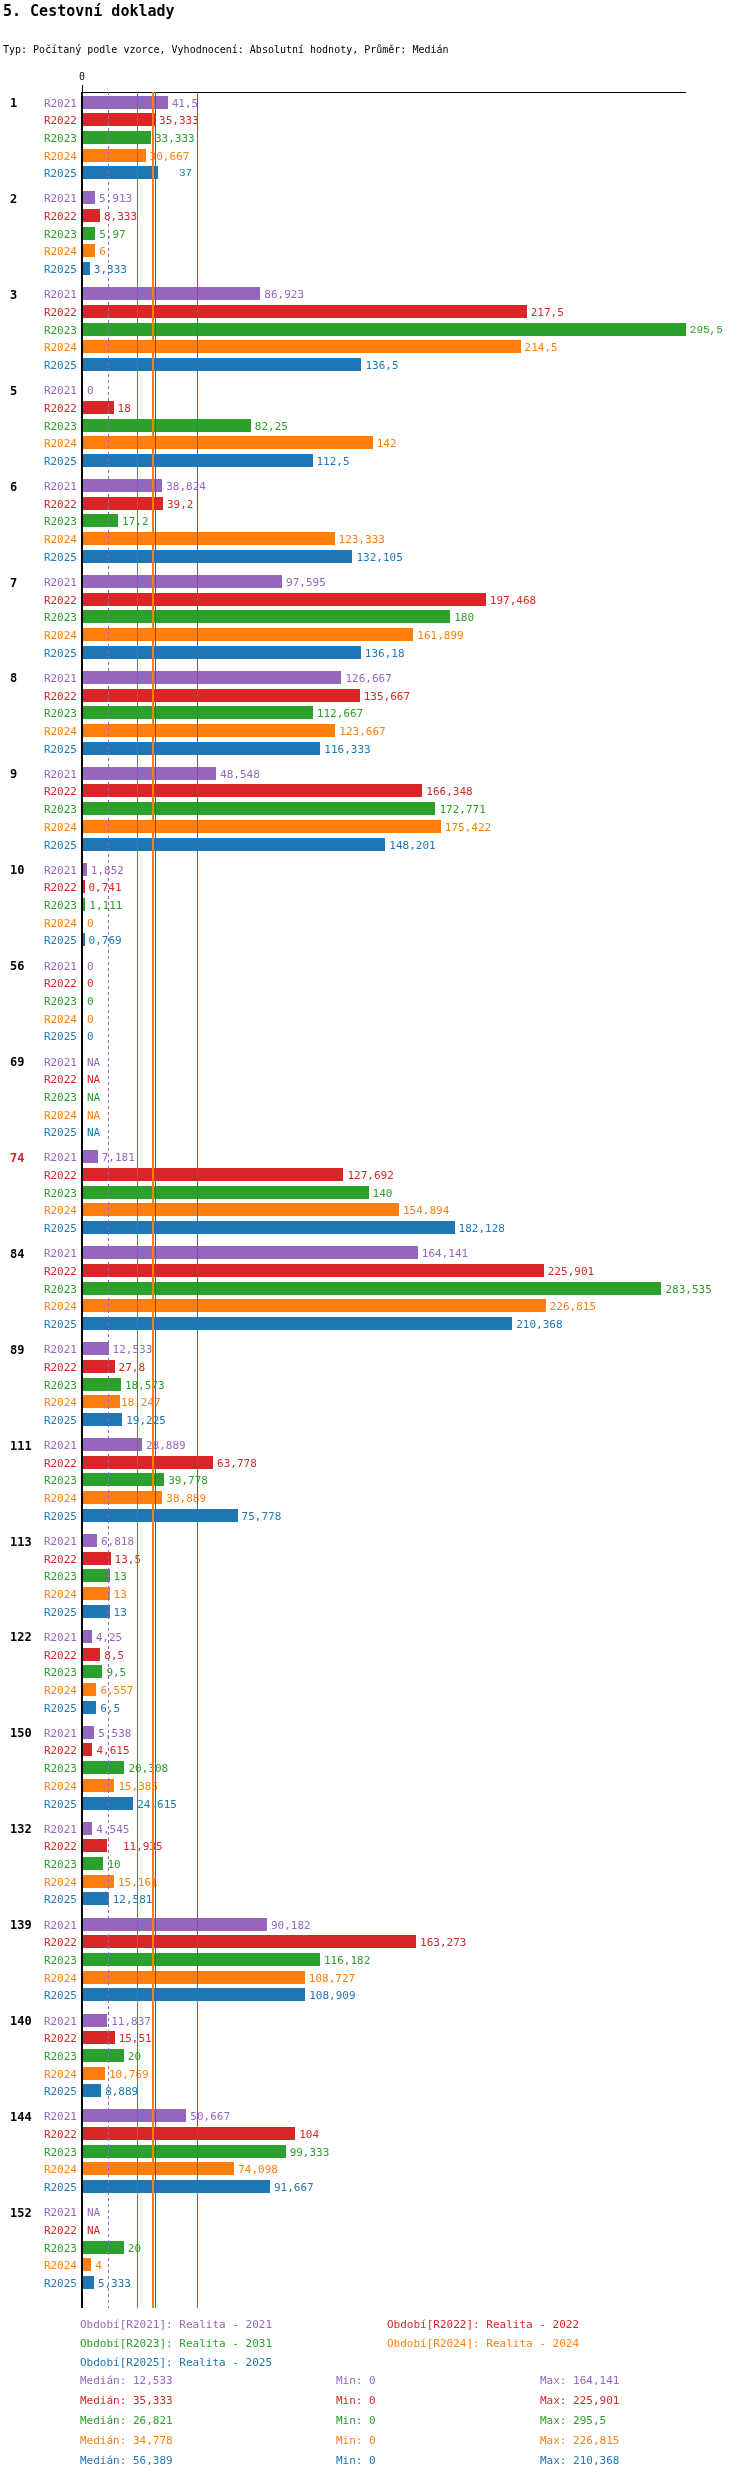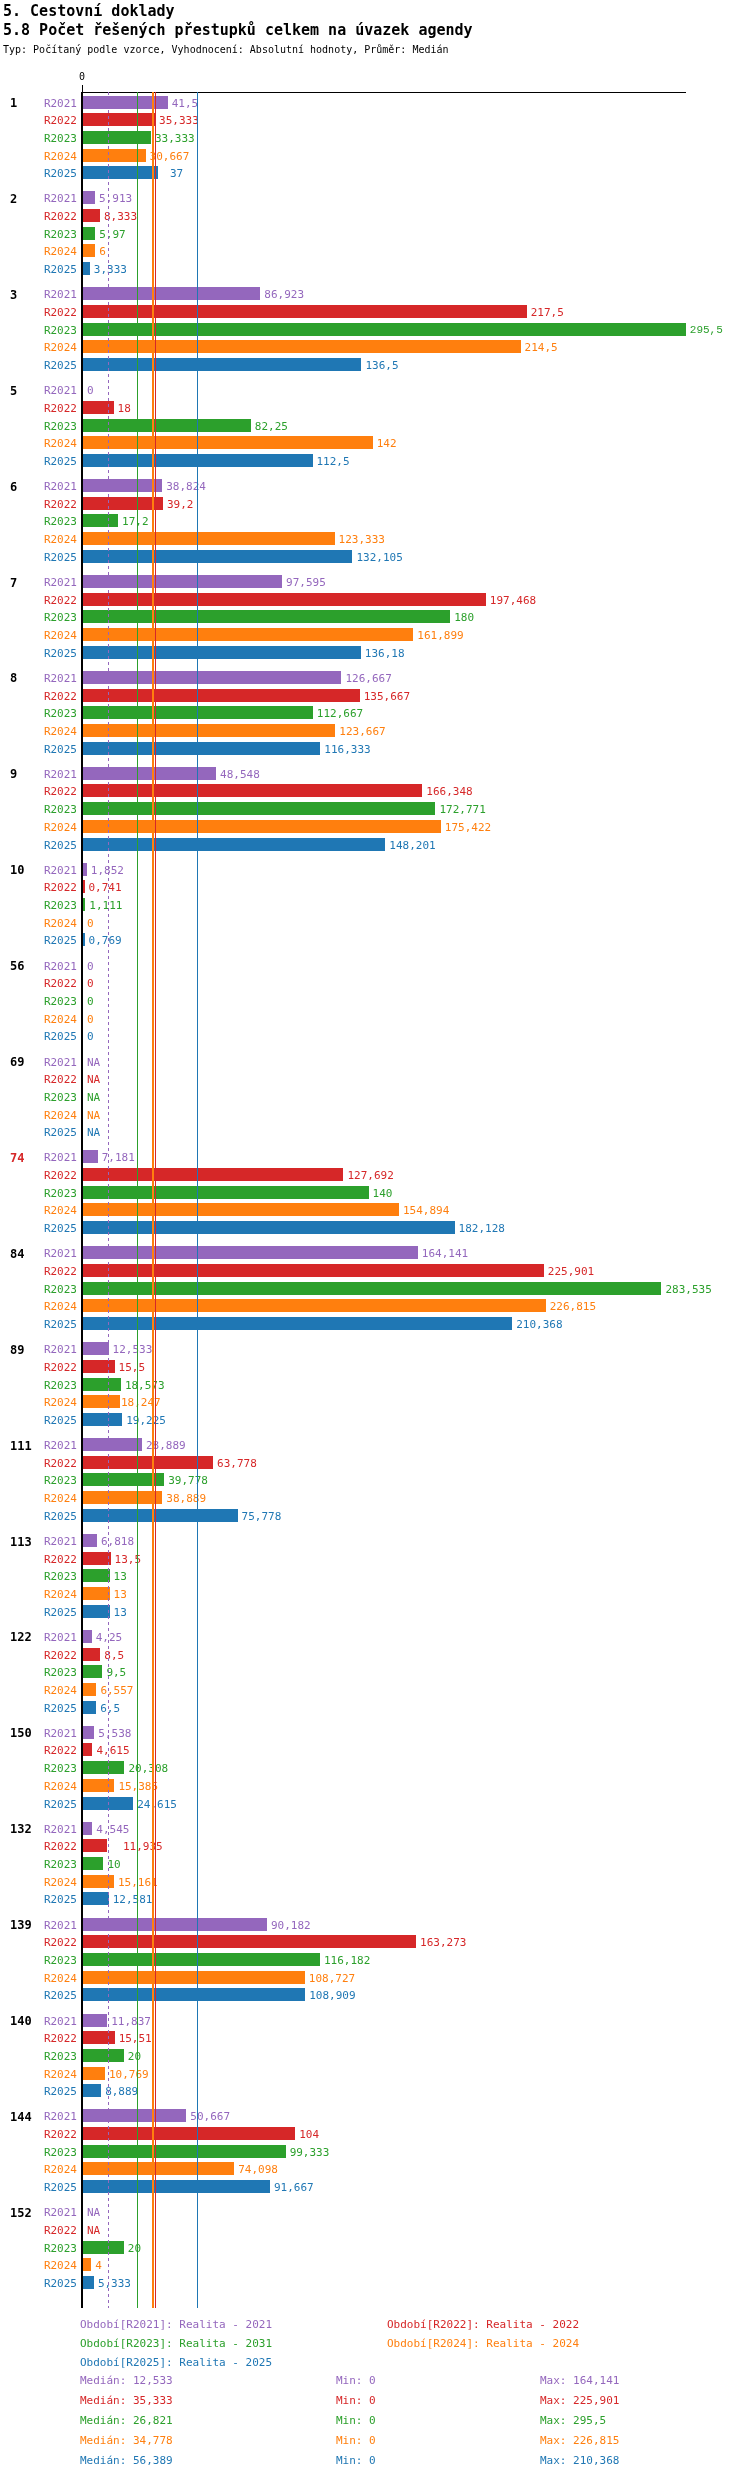--- a/index.html
+++ b/index.html
@@ -20,21 +20,20 @@
   .ylab{position:absolute;left:0;top:1.5px;width:77px;text-align:right;font-size:11px;}
   .bar{position:absolute;left:83px;top:0.5px;height:13px;}
   .vlab{position:absolute;top:1.5px;font-size:11px;white-space:nowrap;}
   .litem,.sitem{position:absolute;font-size:11px;white-space:nowrap;}
 </style>
 </head>
 <body>
 
 <div class="canvas">
   <div class="t1">5. Cestovní doklady</div>
-  <div class="t2">5.8 Počet řešených přestupků celkem na úvazek agendy</div>
   <div class="sub">Typ: Počítaný podle vzorce, Vyhodnocení: Absolutní hodnoty, Průměr: Medián</div>
 
   <div class="zero">0</div>
   <div class="tick"></div>
   <div class="axline"></div>
   <div class="spine"></div>
 
   <div class="plot" id="plot">
       <div class="mline" style="left: 107.567px; width: 1px; background-image: repeating-linear-gradient(rgb(148, 103, 189) 0px, rgb(148, 103, 189) 3px, transparent 3px, transparent 6px);"></div>
       <div class="mline" style="left: 136.715px; width: 1px; background-color: rgb(44, 160, 44);"></div>
@@ -59,21 +58,21 @@
           <span class="vlab" style="left: 154.999px; color: rgb(44, 160, 44);">33,333</span>
         </div>
         <div class="brow" style="top: 53.1px;">
           <span class="ylab" style="color: rgb(255, 127, 14);">R2024</span>
           <div class="bar" style="width: 62.5607px; background-color: rgb(255, 127, 14);"></div>
           <span class="vlab" style="left: 149.561px; color: rgb(255, 127, 14);">30,667</span>
         </div>
         <div class="brow" style="top: 70.8px;">
           <span class="ylab" style="color: rgb(31, 119, 180);">R2025</span>
           <div class="bar" style="width: 75.48px; background-color: rgb(31, 119, 180);"></div>
-          <span class="vlab" style="left: 170px; color: rgb(31, 119, 180);">37</span>
+          <span class="vlab" style="left: 179px; color: rgb(31, 119, 180); font-family: Liberation Mono, monospace;">37</span>
         </div>
       </div>
       <div class="group" style="top: 190.9px;">
         <span class="gid">2</span>
         <div class="brow" style="top: 0px;">
           <span class="ylab" style="color: rgb(148, 103, 189);">R2021</span>
           <div class="bar" style="width: 12.0625px; background-color: rgb(148, 103, 189);"></div>
           <span class="vlab" style="left: 99.0625px; color: rgb(148, 103, 189);">5,913</span>
         </div>
         <div class="brow" style="top: 17.7px;">
@@ -396,21 +395,21 @@
       <div class="group" style="top: 1341.7px;">
         <span class="gid">89</span>
         <div class="brow" style="top: 0px;">
           <span class="ylab" style="color: rgb(148, 103, 189);">R2021</span>
           <div class="bar" style="width: 25.5673px; background-color: rgb(148, 103, 189);"></div>
           <span class="vlab" style="left: 112.567px; color: rgb(148, 103, 189);">12,533</span>
         </div>
         <div class="brow" style="top: 17.7px;">
           <span class="ylab" style="color: rgb(214, 39, 40);">R2022</span>
           <div class="bar" style="width: 31.62px; background-color: rgb(214, 39, 40);"></div>
-          <span class="vlab" style="left: 118.62px; color: rgb(214, 39, 40);">15,5</span>
+          <span class="vlab" style="left: 118.62px; color: rgb(214, 39, 40);">27,8</span>
         </div>
         <div class="brow" style="top: 35.4px;">
           <span class="ylab" style="color: rgb(44, 160, 44);">R2023</span>
           <div class="bar" style="width: 37.8889px; background-color: rgb(44, 160, 44);"></div>
           <span class="vlab" style="left: 124.889px; color: rgb(44, 160, 44);">18,573</span>
         </div>
         <div class="brow" style="top: 53.1px;">
           <span class="ylab" style="color: rgb(255, 127, 14);">R2024</span>
           <div class="bar" style="width: 37.2239px; background-color: rgb(255, 127, 14);"></div>
           <span class="vlab" style="left: 121px; color: rgb(255, 127, 14);">18,247</span>

